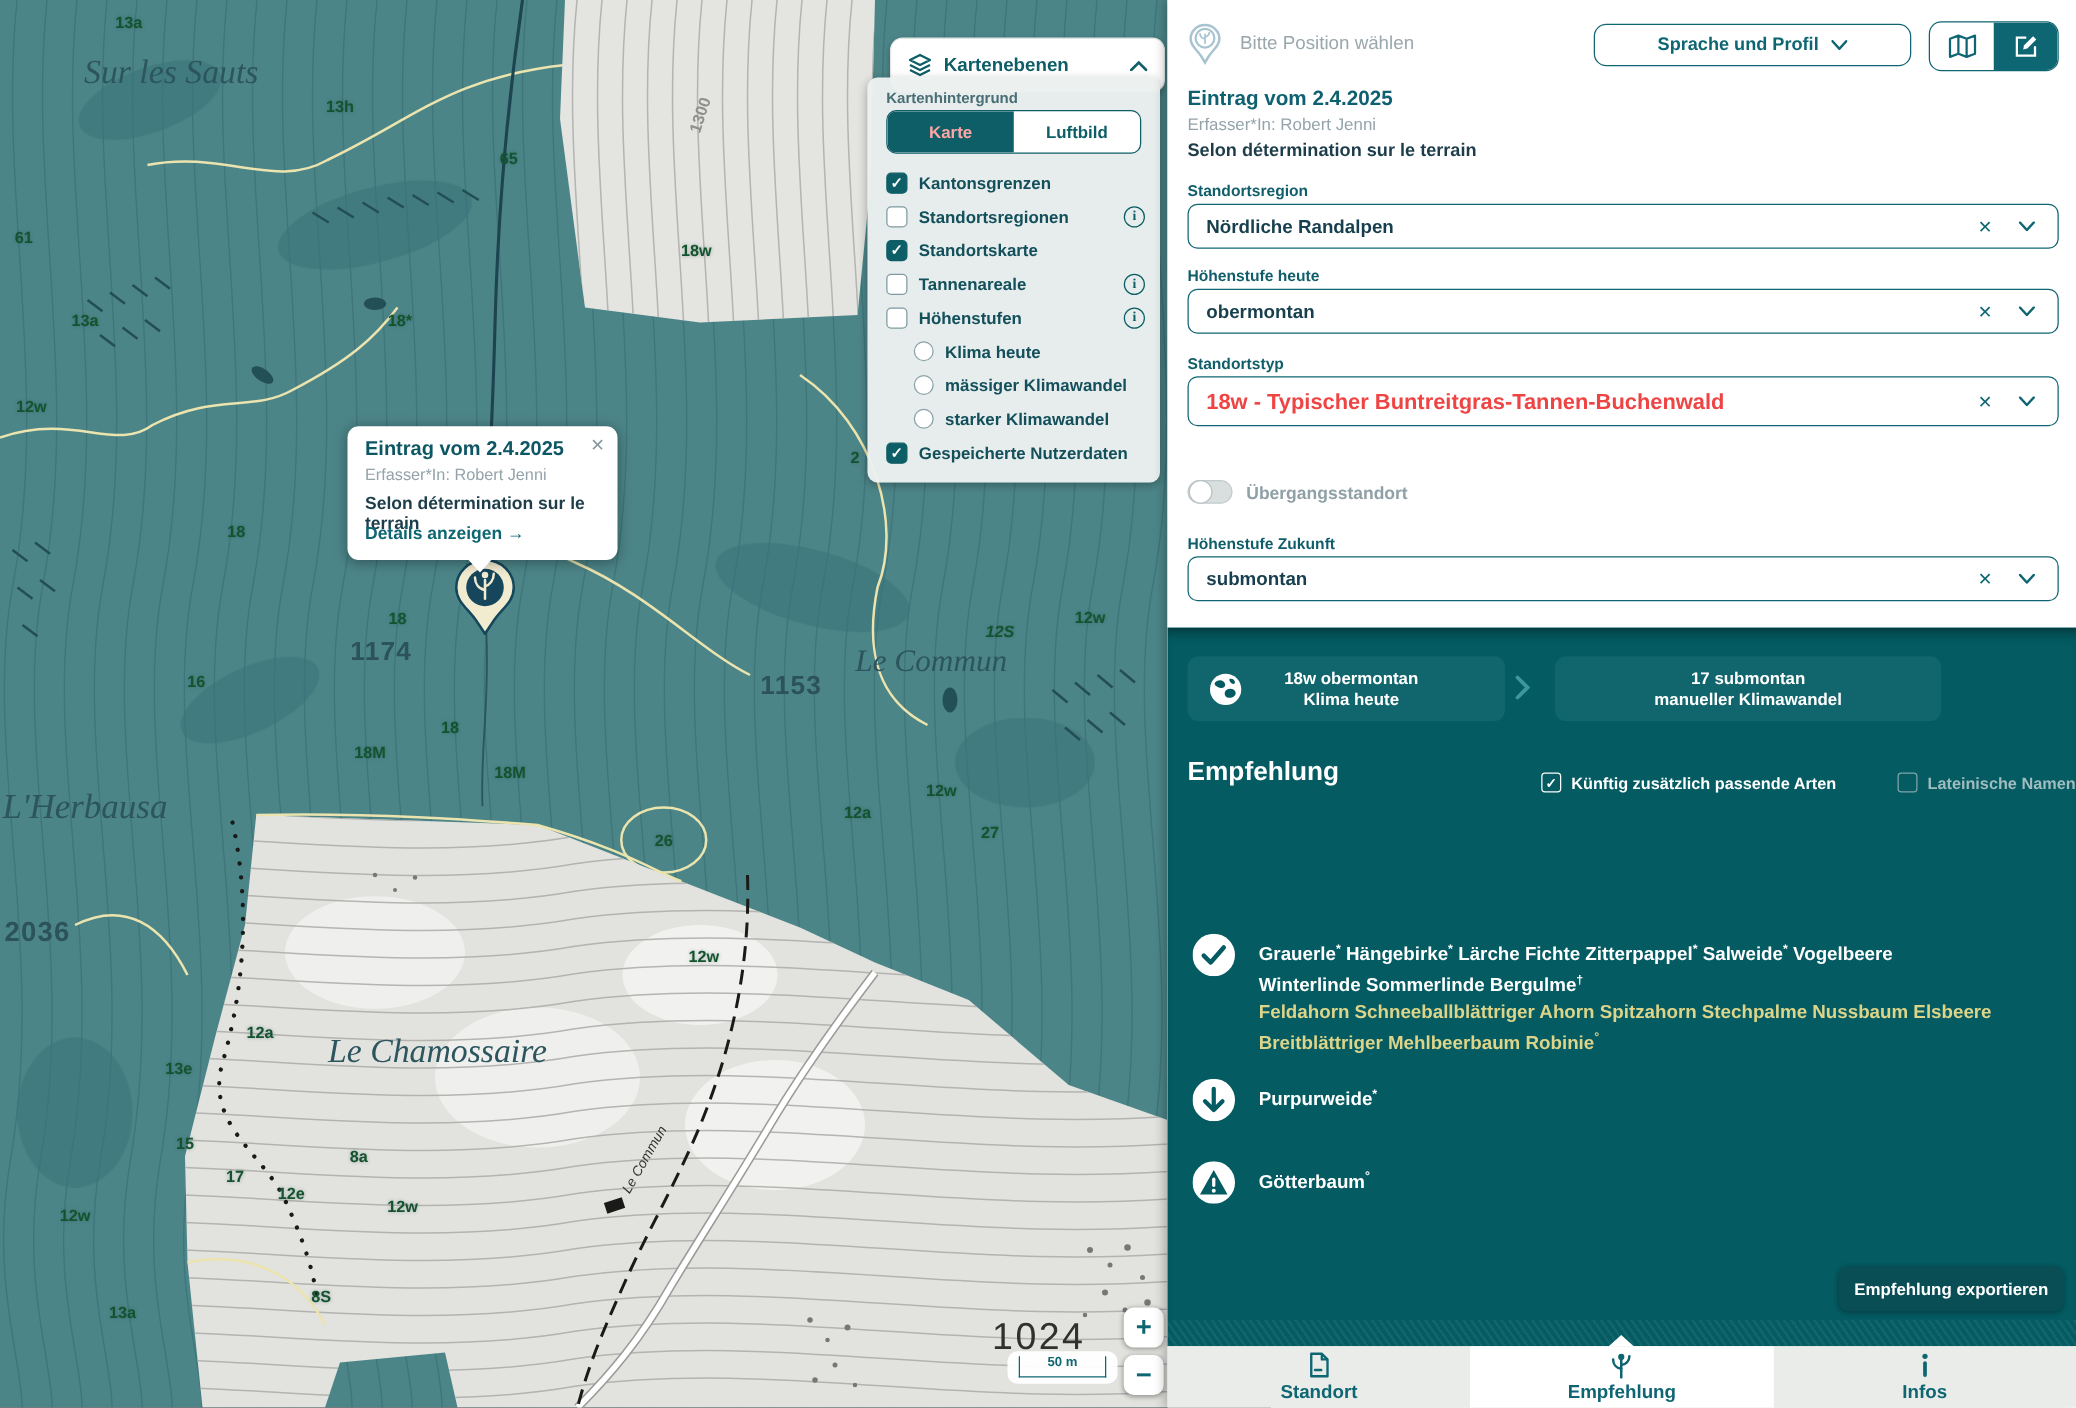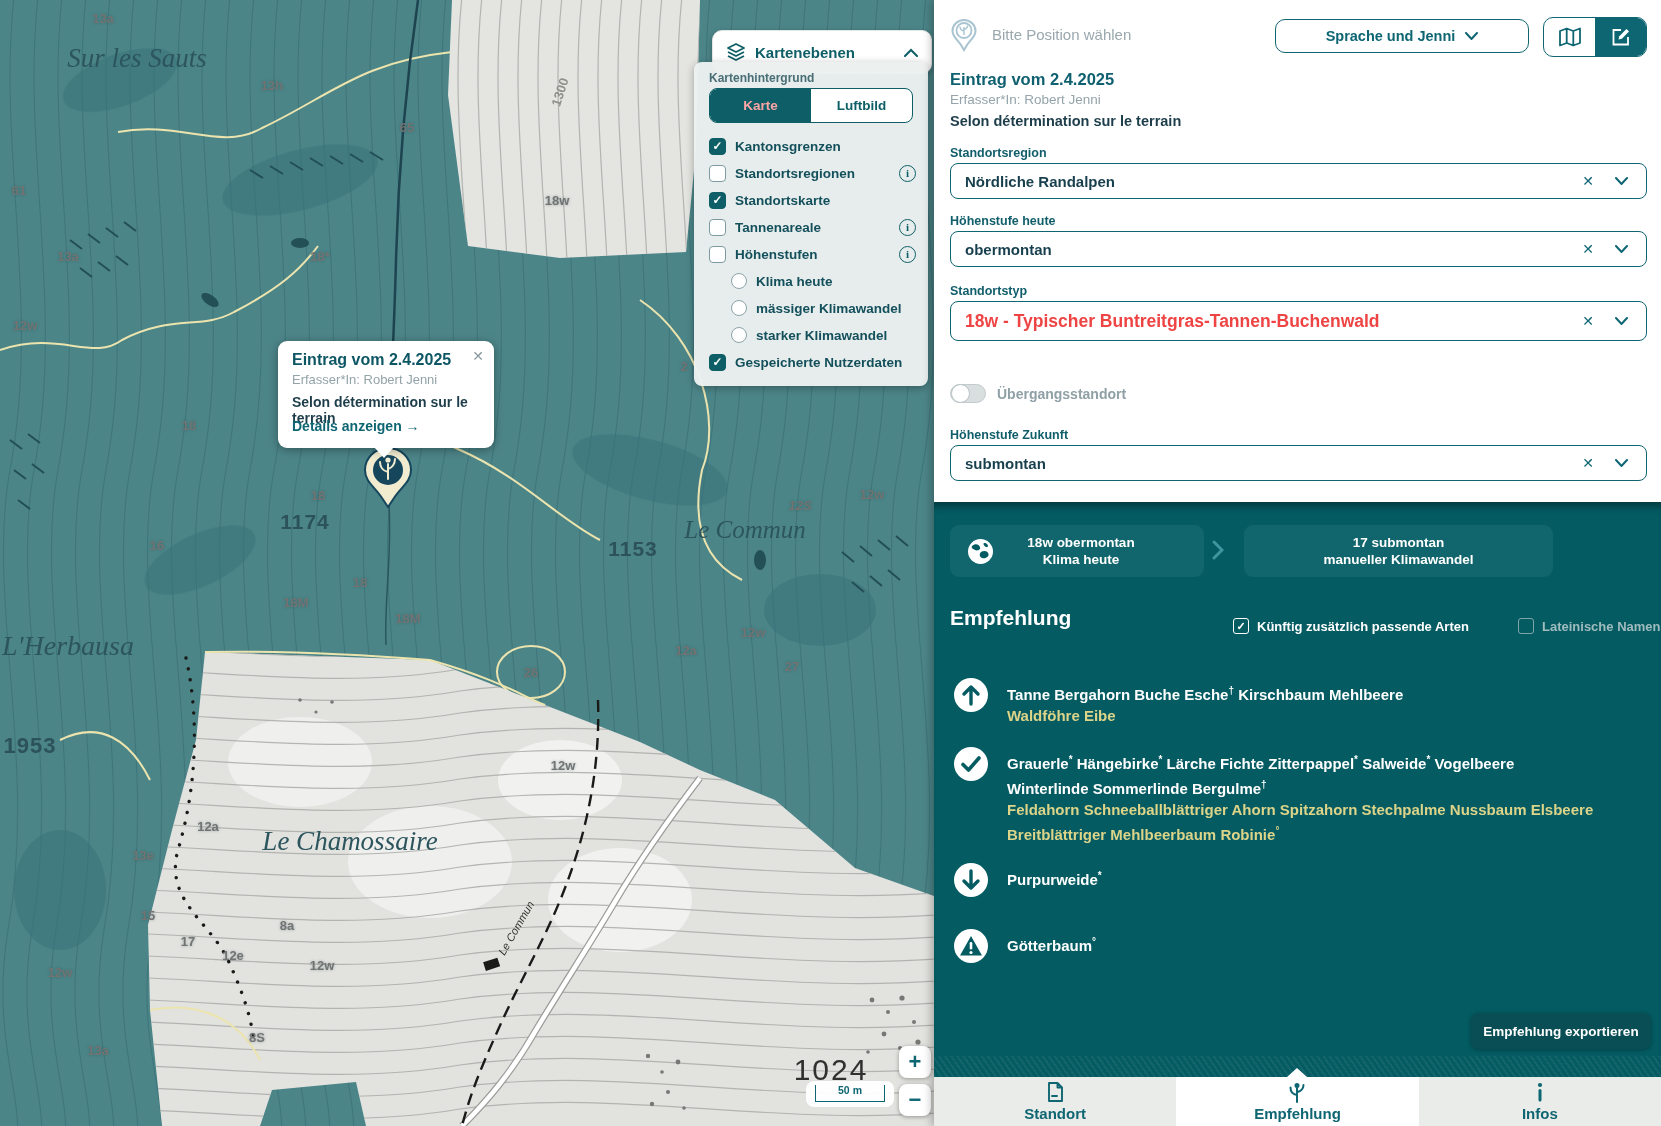--- a/index.html
+++ b/index.html
@@ -3,21 +3,21 @@
 <meta charset="utf-8">
 <style>
   html,body{margin:0;padding:0;background:#222;}
   #app{position:relative;width:1661px;height:1126px;overflow:hidden;
        font-family:"Liberation Sans",sans-serif;background:#fff;}
   
   .map{position:absolute;left:0;top:0;width:934px;height:1126px;background:#e2e2df;overflow:hidden;}
   .map svg.terrain{position:absolute;left:0;top:0;}
   .map-labels{position:absolute;left:0;top:0;width:100%;height:100%;pointer-events:none;}
   .maplabel{position:absolute;transform:translate(-50%,-50%);white-space:nowrap;}
-  .maplabel.cream{color:#737373;font-size:13px;font-weight:700;text-shadow:0 0 3px rgba(20,70,70,.35);}
+  .maplabel.cream{color:#14532d;font-size:13px;font-weight:700;text-shadow:0 0 3px rgba(20,70,70,.35);}
   .maplabel.place{color:#2c555e;font-family:"Liberation Serif",serif;font-style:italic;font-weight:500;}
   .maplabel.elev{color:#2c525c;font-size:21px;font-weight:600;letter-spacing:1px;}
   .maplabel.elev-dark{color:#30302e;font-weight:500;letter-spacing:2px;}
   .maplabel.contour{color:#8f8f8c;font-size:13px;font-weight:600;}
   .maplabel.road{color:#34342f;font-size:11px;font-style:italic;}
   
   .marker{position:absolute;left:361px;top:446px;width:54px;height:62px;}
   
   .popup{position:absolute;left:278px;top:341px;width:216px;height:107px;background:#fff;border-radius:9px;
          box-shadow:0 2px 10px rgba(0,0,0,.35);}
@@ -329,21 +329,21 @@
         <span class="maplabel cream" style="left: 800px; top: 505px; transform: translate(-50%, -50%); font-style: italic;">12S</span>
         <span class="maplabel cream" style="left: 872px; top: 494px; transform: translate(-50%, -50%);">12w</span>
         <span class="maplabel cream" style="left: 360px; top: 582px; transform: translate(-50%, -50%);">18</span>
         <span class="maplabel cream" style="left: 296px; top: 602px; transform: translate(-50%, -50%);">18M</span>
         <span class="maplabel cream" style="left: 408px; top: 618px; transform: translate(-50%, -50%);">18M</span>
         <span class="maplabel place" style="left: 68px; top: 646px; font-size: 28px; transform: translate(-50%, -50%);">L'Herbausa</span>
         <span class="maplabel cream" style="left: 753px; top: 632px; transform: translate(-50%, -50%);">12w</span>
         <span class="maplabel cream" style="left: 686px; top: 650px; transform: translate(-50%, -50%);">12a</span>
         <span class="maplabel cream" style="left: 792px; top: 666px; transform: translate(-50%, -50%);">27</span>
         <span class="maplabel cream" style="left: 531px; top: 672px; transform: translate(-50%, -50%);">26</span>
-        <span class="maplabel elev" style="left: 30px; top: 746px; font-size: 22px; transform: translate(-50%, -50%);">1953</span>
+        <span class="maplabel elev" style="left: 30px; top: 746px; font-size: 22px; transform: translate(-50%, -50%);">2036</span>
         <span class="maplabel cream" style="left: 563px; top: 765px; transform: translate(-50%, -50%);">12w</span>
         <span class="maplabel cream" style="left: 208px; top: 826px; transform: translate(-50%, -50%);">12a</span>
         <span class="maplabel cream" style="left: 143px; top: 855px; transform: translate(-50%, -50%);">13e</span>
         <span class="maplabel place" style="left: 350px; top: 841px; font-size: 27px; transform: translate(-50%, -50%);">Le Chamossaire</span>
         <span class="maplabel cream" style="left: 148px; top: 915px; transform: translate(-50%, -50%);">15</span>
         <span class="maplabel cream" style="left: 287px; top: 925px; transform: translate(-50%, -50%);">8a</span>
         <span class="maplabel cream" style="left: 188px; top: 941px; transform: translate(-50%, -50%);">17</span>
         <span class="maplabel cream" style="left: 233px; top: 955px; transform: translate(-50%, -50%);">12e</span>
         <span class="maplabel cream" style="left: 322px; top: 965px; transform: translate(-50%, -50%);">12w</span>
         <span class="maplabel cream" style="left: 60px; top: 972px; transform: translate(-50%, -50%);">12w</span>
@@ -451,21 +451,21 @@
     <div class="pos-pin">
       <svg width="28" height="34" viewBox="0 0 28 34">
         <path d="M14 2 C7.5 2 2.5 7 2.5 13 C2.5 19 7.5 21.5 11 27 L14 32 L17 27 C20.5 21.5 25.5 19 25.5 13 C25.5 7 20.5 2 14 2 Z" fill="none" stroke="#a9c4d1" stroke-width="2"></path>
         <circle cx="14" cy="12.5" r="7.5" fill="none" stroke="#a9c4d1" stroke-width="1.8"></circle>
         <path d="M14 17 V9 M14 13 C11.5 12.5 10 10.5 10 8.5 M14 11.5 C16 11 17.5 9.5 17.5 7.5" stroke="#a9c4d1" stroke-width="1.4" fill="none"></path>
       </svg>
     </div>
     <div class="pos-hint">Bitte Position wählen</div>
 
     <div class="lang-btn">
-      <span>Sprache und Jenni</span>
+      <span>Sprache und Profil</span>
       <svg width="13" height="8" viewBox="0 0 13 8">
         <path d="M1 1 L6.5 7 L12 1" stroke="#0f6673" stroke-width="2" fill="none" stroke-linecap="round"></path>
       </svg>
     </div>
 
     <div class="mode-group">
       <div class="mode-item">
         <svg width="24" height="20" viewBox="0 0 24 20">
           <path d="M2 4 L8.7 1.5 L15.3 4 L22 1.5 V16 L15.3 18.5 L8.7 16 L2 18.5 Z M8.7 1.5 V16 M15.3 4 V18.5" fill="none" stroke="#0f6673" stroke-width="1.8" stroke-linejoin="round"></path>
         </svg>
@@ -557,32 +557,20 @@
       <div class="rec-head">Empfehlung</div>
       <div class="wcb-group" style="left:299px">
         <span class="wcb">✓</span>
         <span class="txt">Künftig zusätzlich passende Arten</span>
       </div>
       <div class="wcb-group dim" style="left:584px">
         <span class="wcb"></span>
         <span class="txt">Lateinische Namen</span>
       </div>
 
-      <div class="rec-row" style="top:176px">
-        <span class="rec-icon">
-          <svg width="34" height="34" viewBox="0 0 34 34">
-              <circle cx="17" cy="17" r="17" fill="#fff"></circle>
-          <path d="M17 26 V9.5 M10 16 L17 9 L24 16" stroke="#045b62" stroke-width="3.4" fill="none" stroke-linecap="round" stroke-linejoin="round"></path>
-            </svg>
-        </span>
-        <div class="rec-text">
-          <div class="white sup-marks">Tanne Bergahorn Buche Esche<sup>†</sup> Kirschbaum Mehlbeere</div>
-          <div class="yellow sup-marks">Waldföhre Eibe</div>
-        </div>
-      </div>
 
       <div class="rec-row" style="top:245px">
         <span class="rec-icon">
           <svg width="34" height="34" viewBox="0 0 34 34">
               <circle cx="17" cy="17" r="17" fill="#fff"></circle>
           <path d="M9 17.5 L14.5 23 L25 11" stroke="#045b62" stroke-width="3.6" fill="none" stroke-linecap="round" stroke-linejoin="round"></path>
             </svg>
         </span>
         <div class="rec-text">
           <div class="white sup-marks">Grauerle<sup>*</sup> Hängebirke<sup>*</sup> Lärche Fichte Zitterpappel<sup>*</sup> Salweide<sup>*</sup> Vogelbeere</div>

